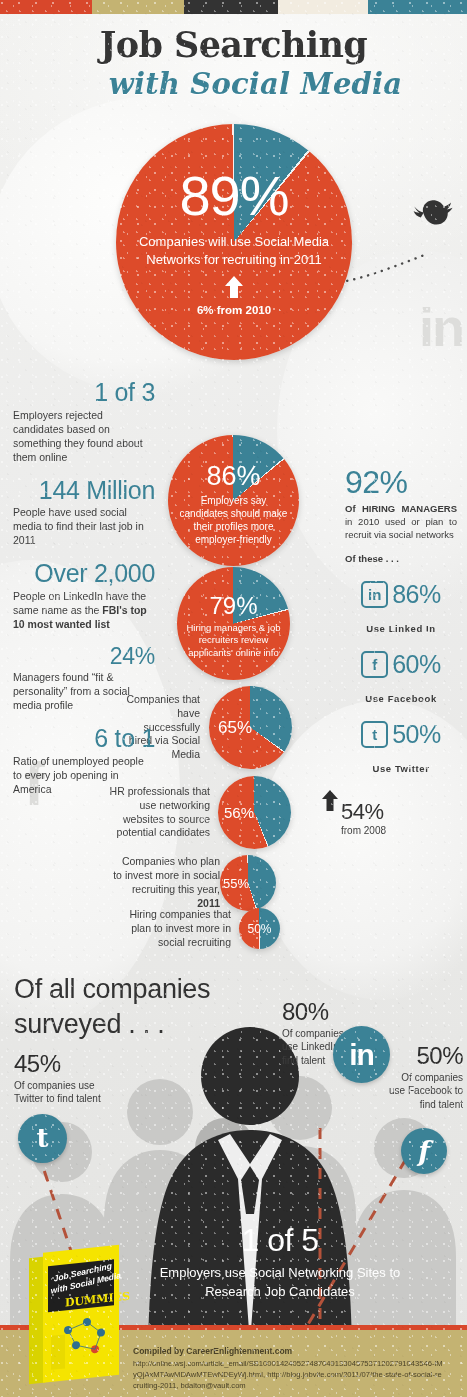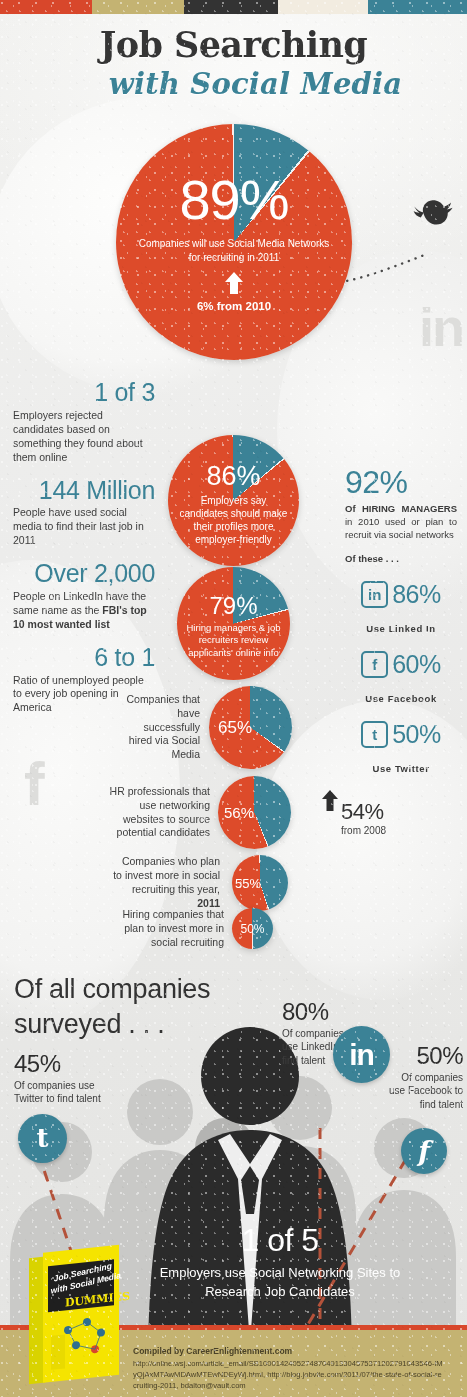--- a/index.html
+++ b/index.html
@@ -65,21 +65,21 @@
   
   .pie-wrap { position:absolute; z-index:12; }
   .pie {
     border-radius:50%; position:relative;
     box-shadow:0 2px 6px rgba(0,0,0,.17);
   }
   .pie-inner { position:absolute; inset:0; border-radius:50%; }
   .pie-txt { position:absolute; inset:0; display:flex; flex-direction:column;
              align-items:center; justify-content:center; color:#fff; text-align:center; }
   .big-pct { font-size:56px; font-weight:normal; letter-spacing:-1px; line-height:1; }
-  .big-desc { font-size:10px; line-height:1.35; margin-top:9px; width:200px; }
+  .big-desc { font-size:13px; line-height:1.35; margin-top:9px; width:200px; }
   .arrow-up { margin-top:7px; }
   .from-txt { font-size:11.5px; font-weight:bold; margin-top:5px; }
   
   .mid-pct { font-size:27px; line-height:1; }
   .mid-desc { font-size:10px; line-height:1.3; margin-top:4px; width:112px; }
   
   .srow { position:absolute; display:flex; align-items:center; z-index:12; }
   .slabel { font-size:10.5px; line-height:1.32; text-align:right; color:#3d3d3d; }
   .spct { position:absolute; inset:0; display:flex; align-items:center; justify-content:center;
           color:#fff; font-size:17px; }
@@ -190,20 +190,24 @@
     </div>
     <div class="stat">
       <div class="stat-num">144 Million</div>
       <div class="stat-txt">People have used social media to find their last job in 2011</div>
     </div>
     <div class="stat">
       <div class="stat-num">Over 2,000</div>
       <div class="stat-txt"><span>People on LinkedIn have the same name as the </span><b>FBI's top 10 most wanted list</b></div>
     </div>
     <div class="stat">
+      <div class="stat-num small">24%</div>
+      <div class="stat-txt">Managers found “fit &amp; personality” from a social media profile</div>
+    </div>
+    <div class="stat">
       <div class="stat-num">6 to 1</div>
       <div class="stat-txt">Ratio of unemployed people to every job opening in America</div>
     </div>
   </div>
 
   <div class="rightcol">
     <div class="r-num">92%</div>
     <div class="r-sub"><b>Of HIRING MANAGERS</b> <span>in 2010 used or plan to recruit via social networks</span></div>
     <div class="r-ofthese">Of these . . .</div>
 
@@ -275,28 +279,28 @@
       <path fill="#2e2e2e" d="M8,0 L16,9 L11.5,9 L11.5,21 L4.5,21 L4.5,9 L0,9 Z"></path>
     </svg>
     <div>
       <div class="c54-num">54%</div>
       <div class="c54-sub">from 2008</div>
     </div>
   </div>
 
   <div class="srow" style="left:112px;top:855px;width:180px;">
     <div class="slabel" style="width:108px;"><span>Companies who plan to invest more in social recruiting this year,</span> <b>2011</b></div>
-    <div class="pie" style="width:56px;height:56px;margin-left:12px;
+    <div class="pie" style="width:56px;height:56px;margin-left:0;
         background:conic-gradient(from 0deg, #3b8296 0deg 162deg, #dd4b2a 162deg 360deg);">
       <div class="pie-inner" style="background:conic-gradient(from 0deg, transparent 0 160.8deg, rgba(255,255,255,.9) 160.8deg 163deg, transparent 163deg 358.6deg, rgba(255,255,255,.9) 358.6deg 360deg);"></div>
       <div class="spct" style="justify-content:flex-start;padding-left:3px;font-size:13px;">55%</div>
     </div>
   </div>
 
-  <div class="srow" style="left:116px;top:908px;width:180px;">
+  <div class="srow" style="left:123px;top:908px;width:180px;">
     <div class="slabel" style="width:108px;">Hiring companies that plan to invest more in social recruiting</div>
     <div class="pie" style="width:41px;height:41px;margin-left:8px;
         background:conic-gradient(from 0deg, #3b8296 0deg 180deg, #dd4b2a 180deg 360deg);">
       <div class="pie-inner" style="background:conic-gradient(from 0deg, transparent 0 178.6deg, rgba(255,255,255,.9) 178.6deg 181.2deg, transparent 181.2deg 358.4deg, rgba(255,255,255,.9) 358.4deg 360deg);"></div>
       <div class="spct" style="font-size:12px;">50%</div>
     </div>
   </div>
 
   <div class="bottom-h">
     <div>Of all companies</div>

